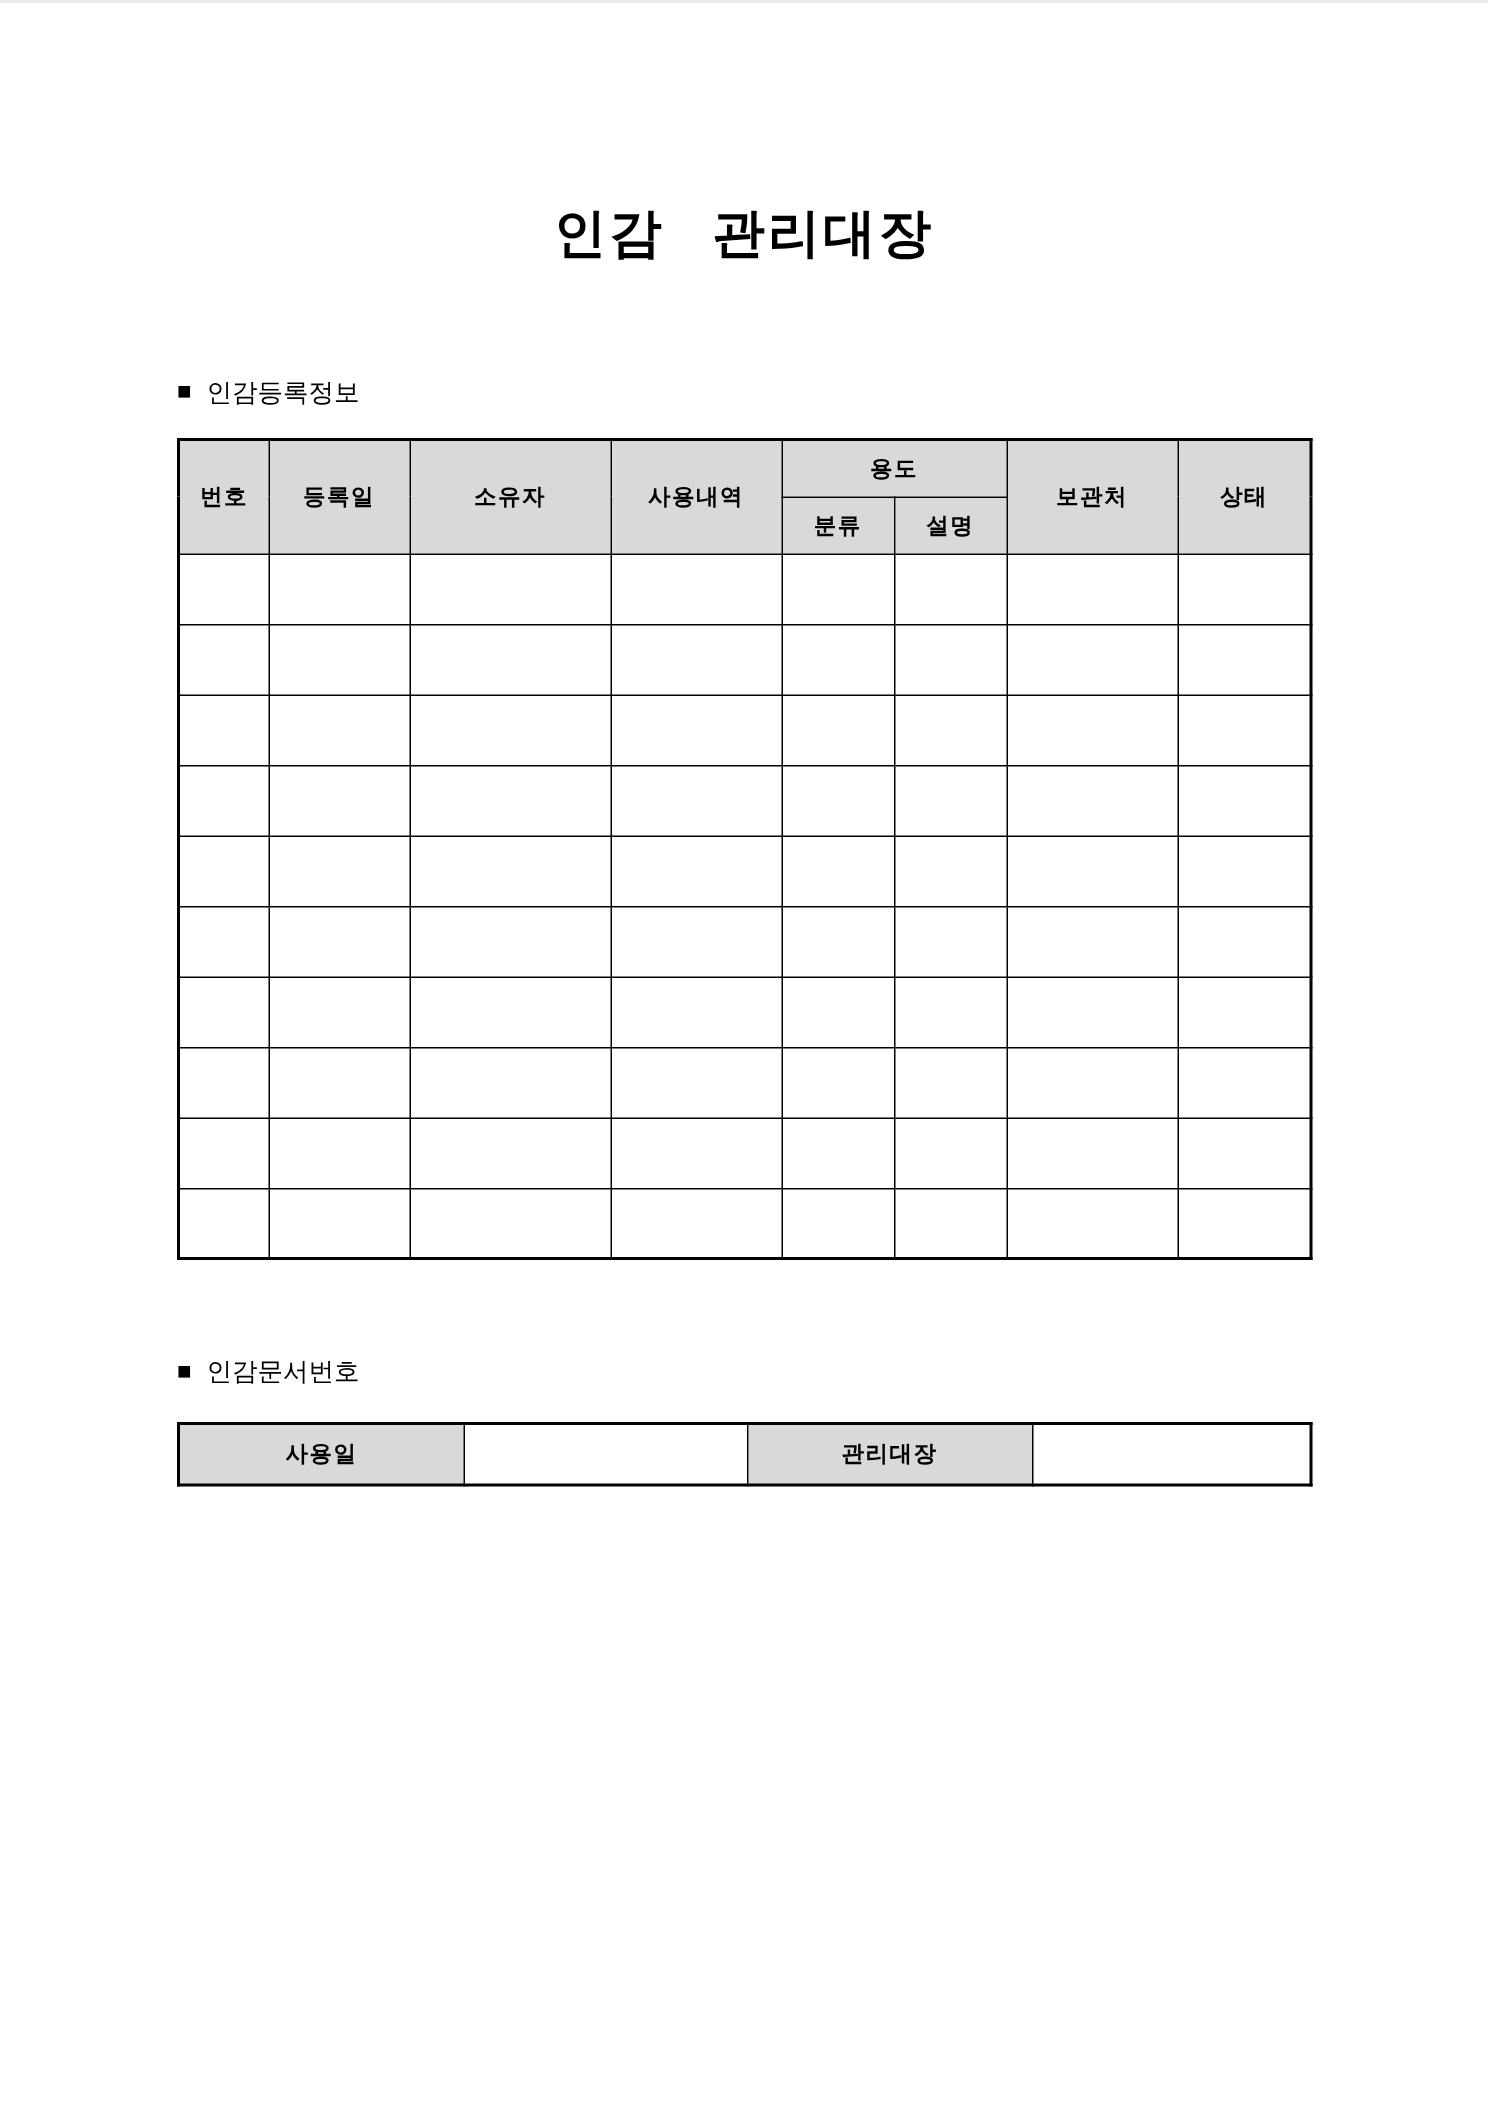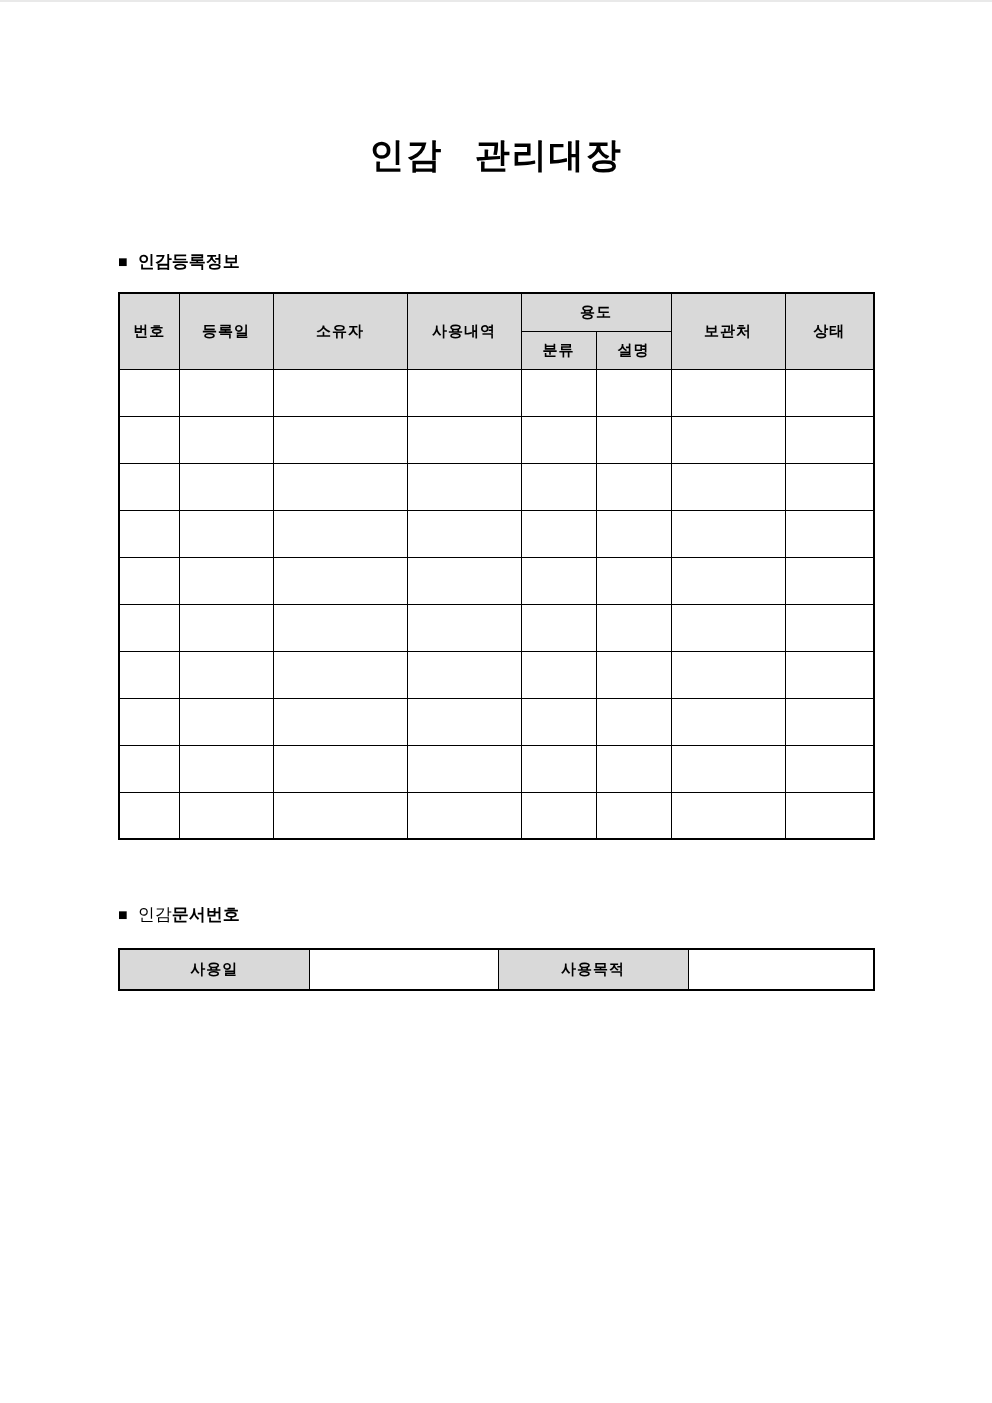--- a/index.html
+++ b/index.html
@@ -38,21 +38,21 @@
     align-items: center;
     font-size: 17px;
     line-height: 1.2;
     white-space: nowrap;
   }
   .section-header .marker {
     font-size: 16px;
     margin-right: 10px;
     line-height: 1;
   }
-  .section-header .bold { font-weight: bold; }
+  .section-header .bold { font-weight: normal; }
   #registration-section-header { top: 250px; font-weight: bold; }
   #usage-section-header { top: 903px; font-weight: normal; }
 
   table.form-table {
     position: absolute;
     left: 118px;
     width: 755px;
     border-collapse: collapse;
     table-layout: fixed;
     border: 2px solid var(--border, #000000);
@@ -241,19 +241,19 @@
     <colgroup>
       <col style="width:190px">
       <col style="width:189px">
       <col style="width:190px">
       <col style="width:186px">
     </colgroup>
     <tbody>
       <tr class="row-top">
         <td class="label">사용일</td>
         <td class="value"></td>
-        <td class="label">사용목적</td>
+        <td class="label">관리대장</td>
         <td class="value"></td>
       </tr>
     </tbody>
   </table>
 
 </div>
 
 </body></html>

